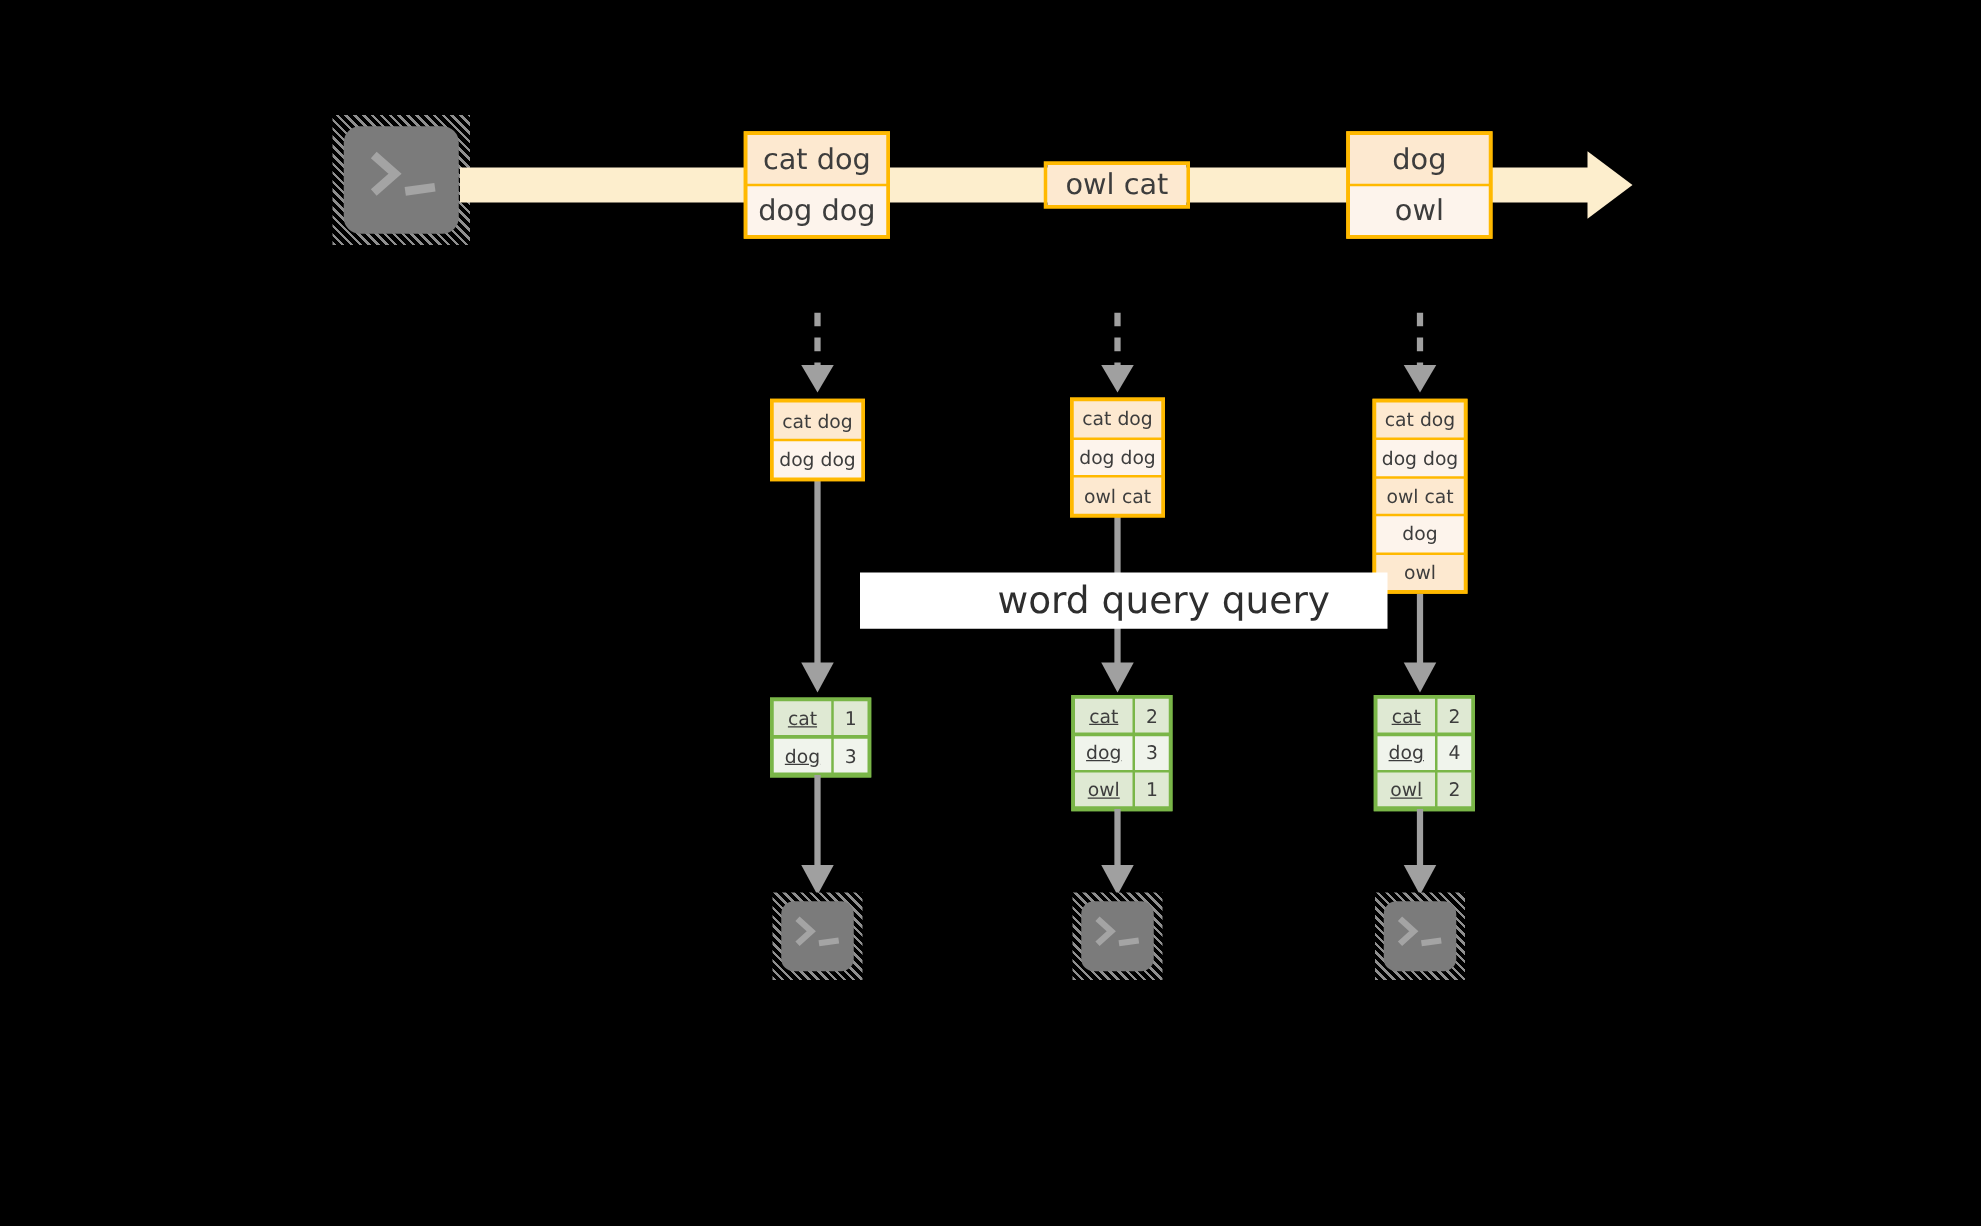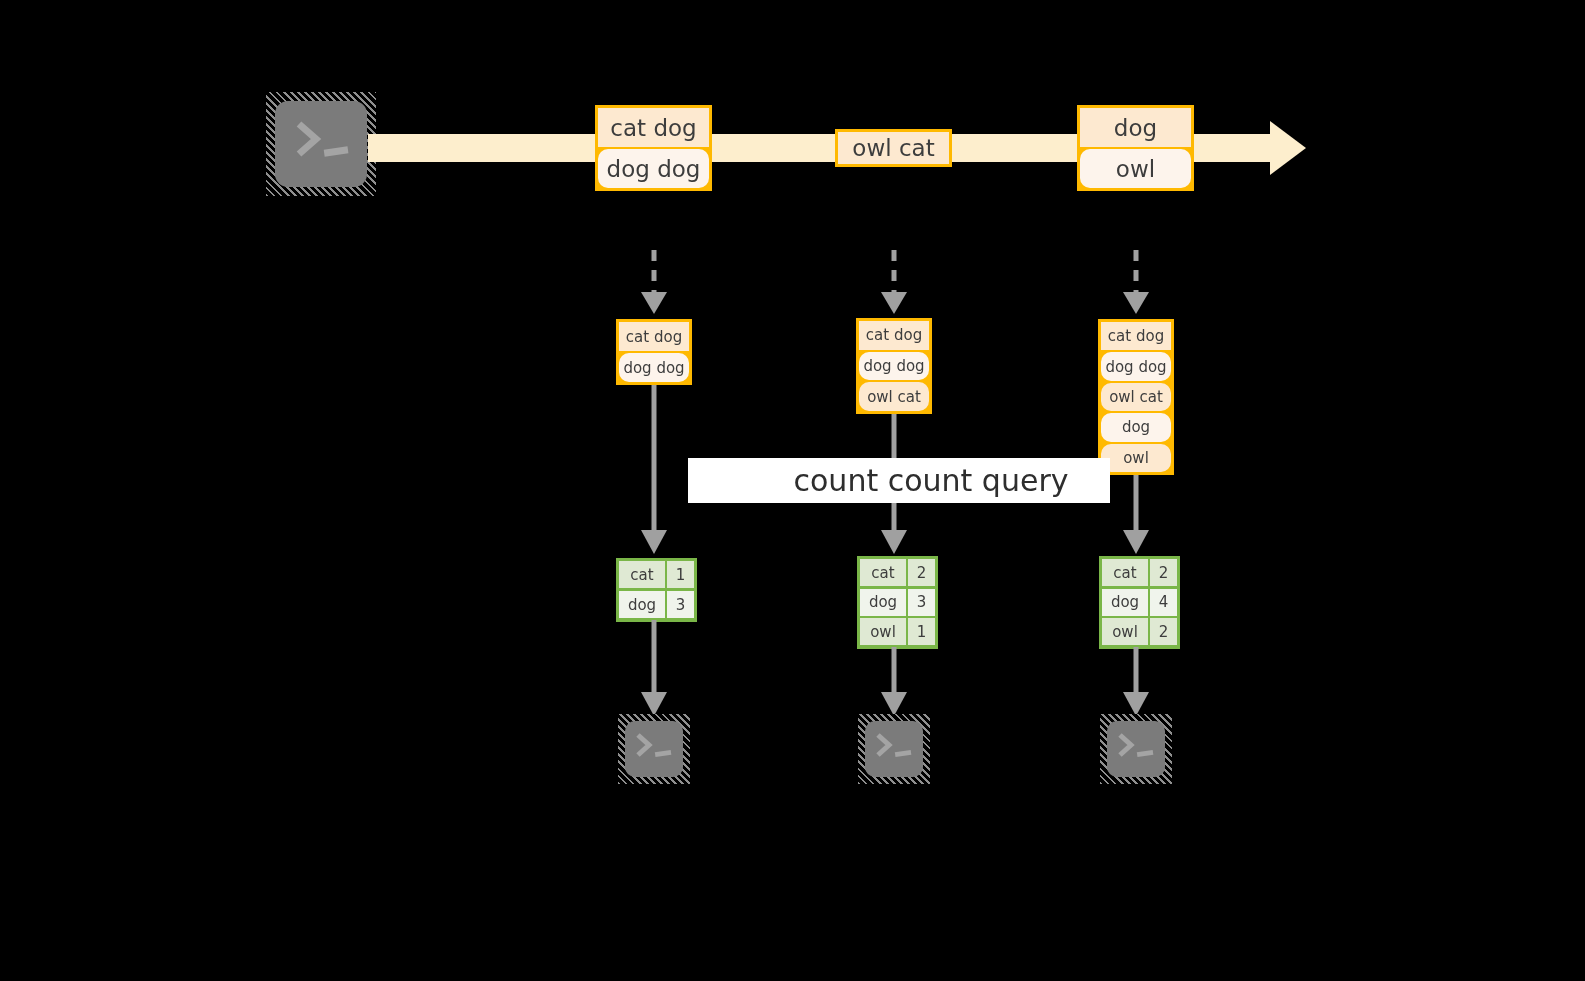--- a/index.html
+++ b/index.html
@@ -70,21 +70,21 @@
     flex: 1 1 auto;
     box-sizing: border-box;
     display: flex;
     align-items: center;
     justify-content: center;
     background: #fde9d0;
     color: #3d3d3d;
     white-space: nowrap;
   }
   .obox .cell.alt { background: #fdf4ec; }
-  .obox .cell + .cell { margin-top: 2px; border-radius: 10px; }
+  .obox .cell + .cell { margin-top: 2px; }
 
   
   .obox.big .cell { height: 38px; font-size: 23px; }
   
   .obox.sm  .cell { height: 28px; font-size: 15px; }
 
   
   .gbox {
     position: absolute;
     box-sizing: border-box;
@@ -103,21 +103,21 @@
     height: 27px;
     display: flex;
     align-items: center;
     justify-content: center;
     background: #dfe9d3;
     color: #3d3d3d;
     font-size: 15px;
     white-space: nowrap;
   }
   .gbox .grow.alt .gc { background: #f0f4ec; }
-  .gbox .gc.key { width: 46px; }
+  .gbox .gc.key { width: 46px; text-decoration: underline; }
   .gbox .gc.val { width: 27px; margin-left: 2px; }
 
   
   .conn { position: absolute; }
 
   
   .label-band {
     position: absolute;
     background: #ffffff;
     display: flex;
@@ -200,21 +200,21 @@
 
   <div class="obox sm" style="left:1098px; top:319px; width:76px; height:156px;">
     <div class="cell">cat dog</div>
     <div class="cell alt">dog dog</div>
     <div class="cell">owl cat</div>
     <div class="cell alt">dog</div>
     <div class="cell">owl</div>
   </div>
 
   <div class="label-band" style="left:688px; top:458px; width:422px; height:45px;">
-    <span class="txt">count count query</span>
+    <span class="txt">word query query</span>
   </div>
 
   <div class="gbox" style="left:616px; top:558px; width:81px; height:64px;">
     <div class="grow">
       <div class="gc key">cat</div>
       <div class="gc val">1</div>
     </div>
     <div class="grow alt">
       <div class="gc key">dog</div>
       <div class="gc val">3</div>

